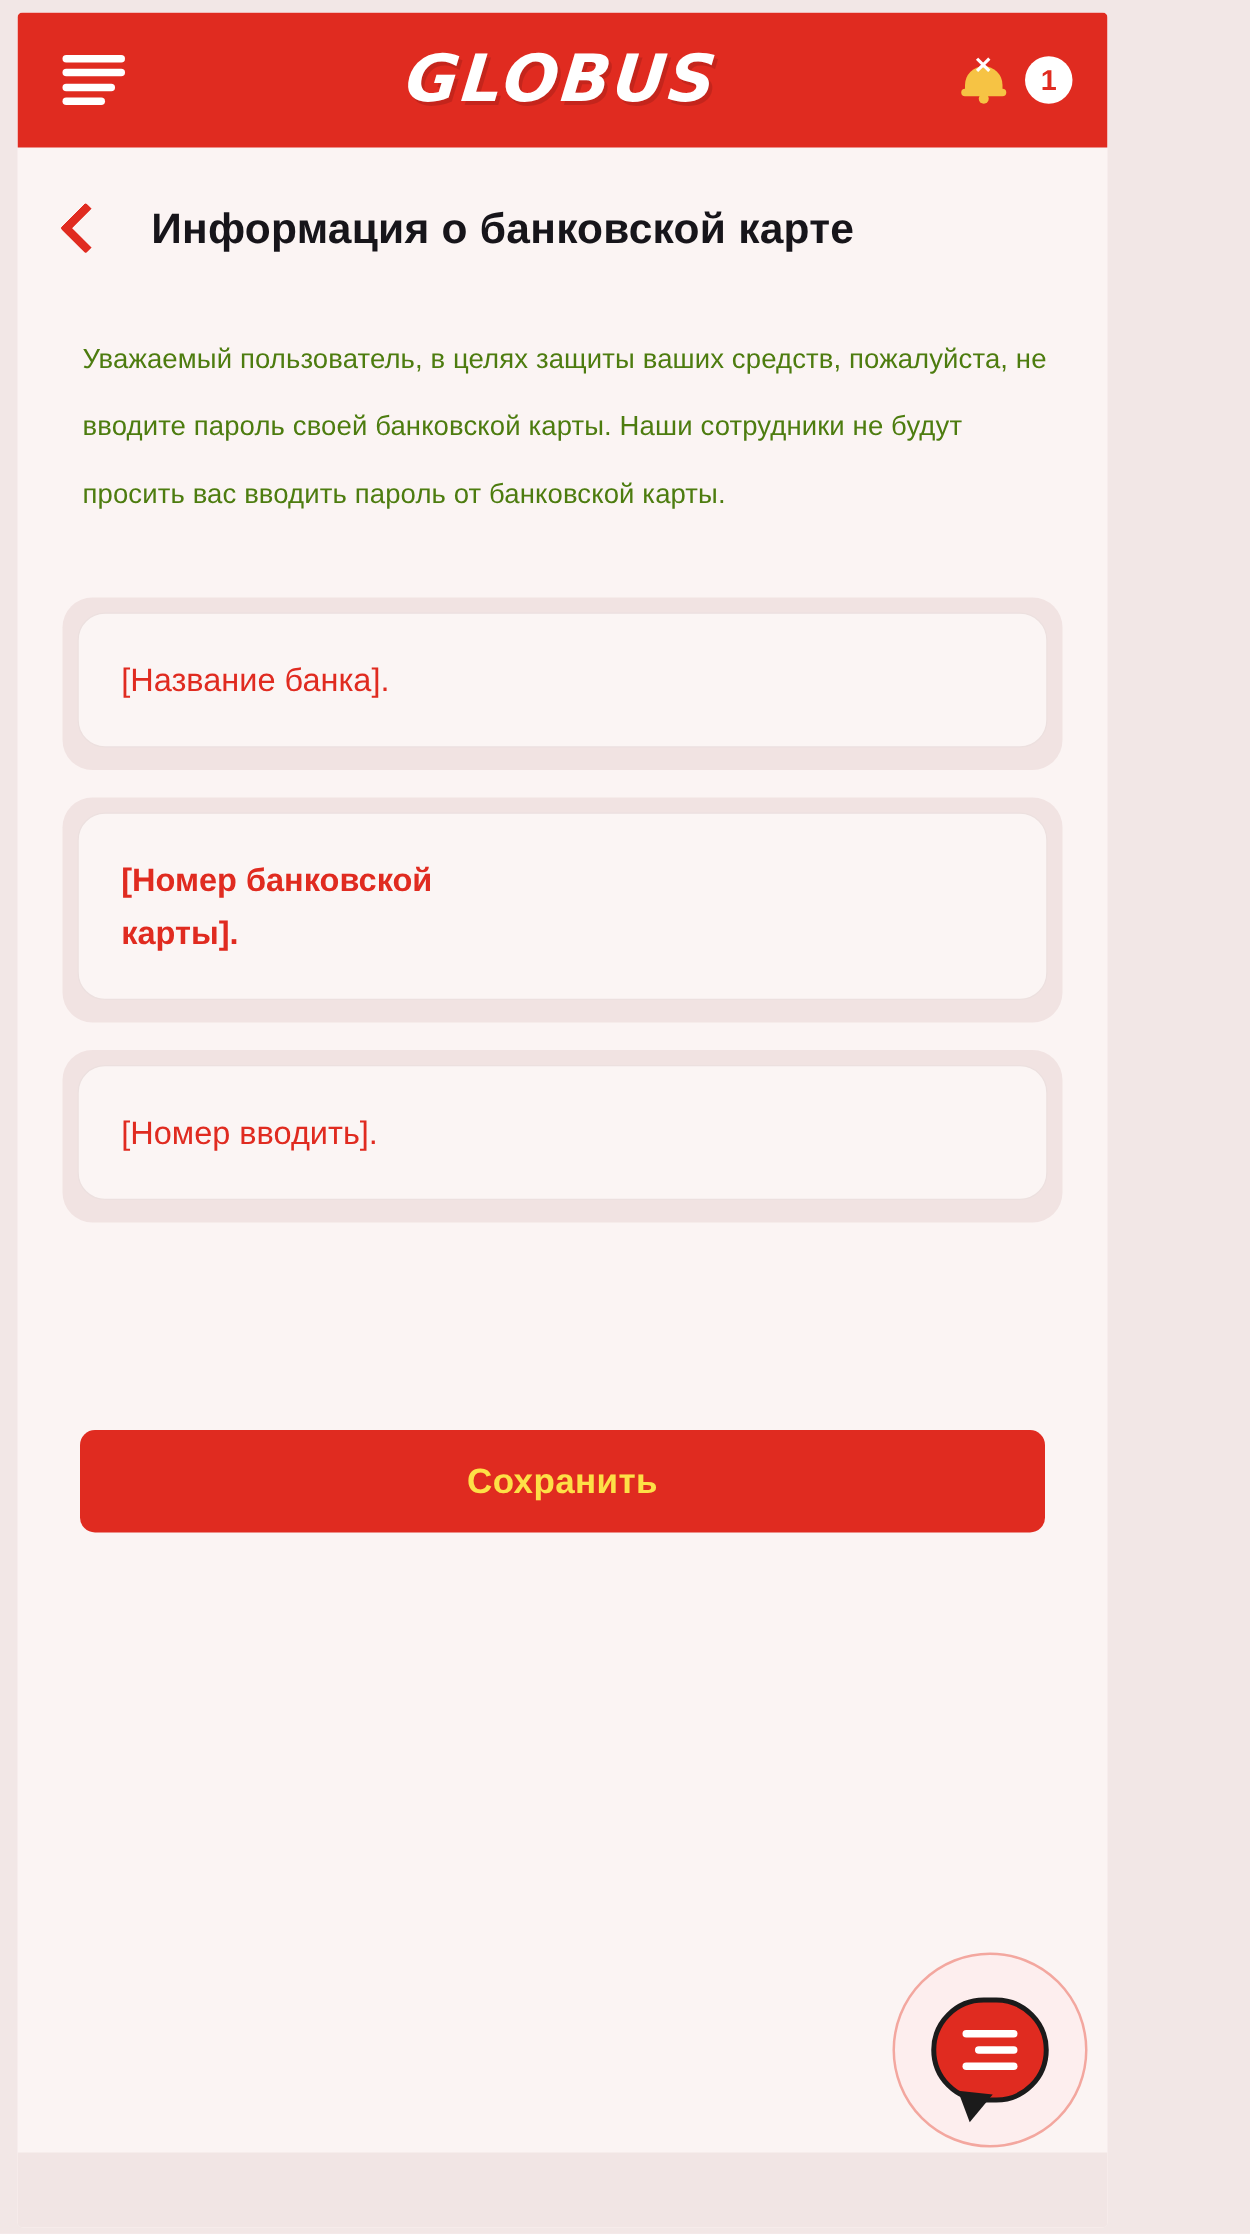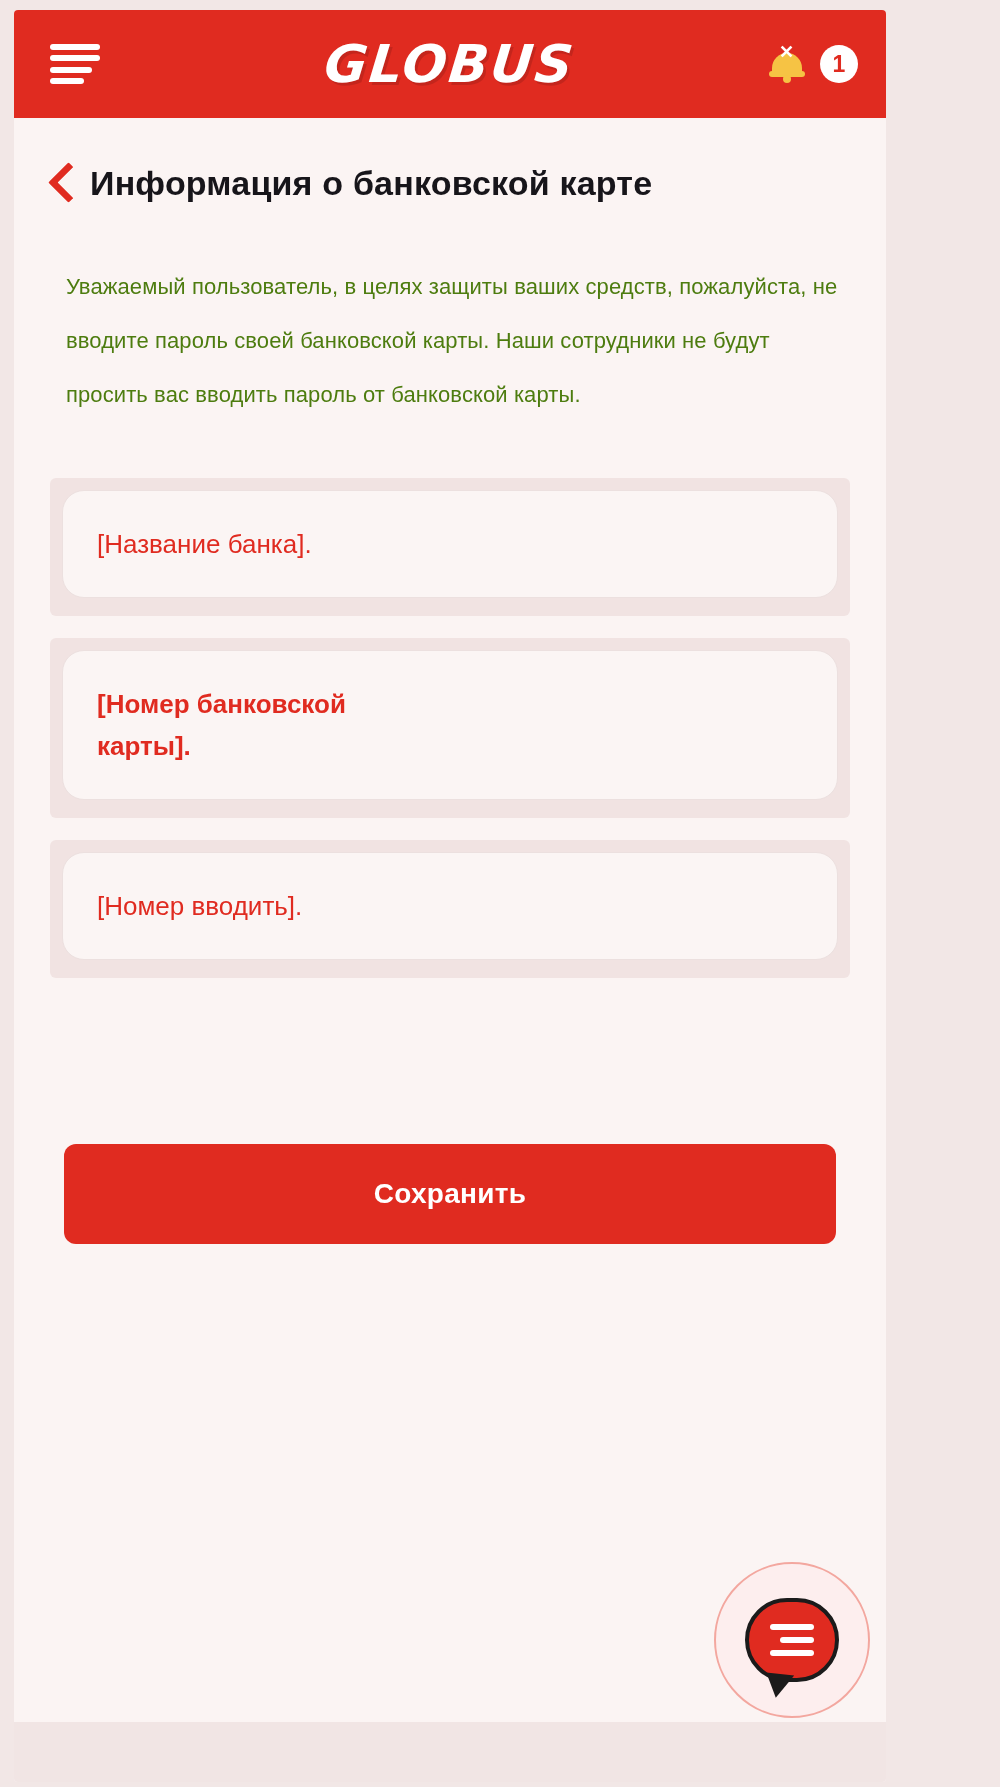--- a/index.html
+++ b/index.html
@@ -135,20 +135,21 @@
     display: flex;
     align-items: center;
     justify-content: center;
   }
 
   
   .page-head {
     display: flex;
     align-items: center;
     padding: 44px 0 0 34px;
+    gap: 31px;
   }
   .back-chevron {
     width: 26px;
     height: 42px;
     position: relative;
     margin-right: 16px;
     cursor: pointer;
     flex: none;
   }
   .back-chevron::before {
@@ -178,21 +179,21 @@
     color: #4d7c0f;
     letter-spacing: 0.1px;
   }
 
   
   .fields {
     margin: 56px 36px 0 36px;
   }
   .field-wrap {
     background: #f1e3e2;
-    border-radius: 6px;
+    border-radius: 24px;
     padding: 12px 12px 18px 12px;
     margin-bottom: 22px;
   }
   .field {
     background: #fbf5f4;
     border: 1px solid #ece0df;
     border-radius: 22px;
     min-height: 108px;
     display: flex;
     align-items: center;
@@ -207,25 +208,25 @@
   .field.tall { min-height: 150px; }
   .field.tall .field-text { white-space: pre-line; font-weight: bold; }
 
   
   .save-area {
     margin-top: 166px;
     padding: 0 50px;
   }
   .save-button {
     width: 100%;
-    height: 100px;
+    height: 82px;
     border: none;
     border-radius: 12px;
     background: #e02b20;
-    color: #ffffff;
+    color: #fde047;
     font-size: 28px;
     font-weight: 700;
     font-family: "Liberation Sans", sans-serif;
     cursor: pointer;
     letter-spacing: 0.3px;
   }
 
   
   .bottom-strip {
     position: absolute;

